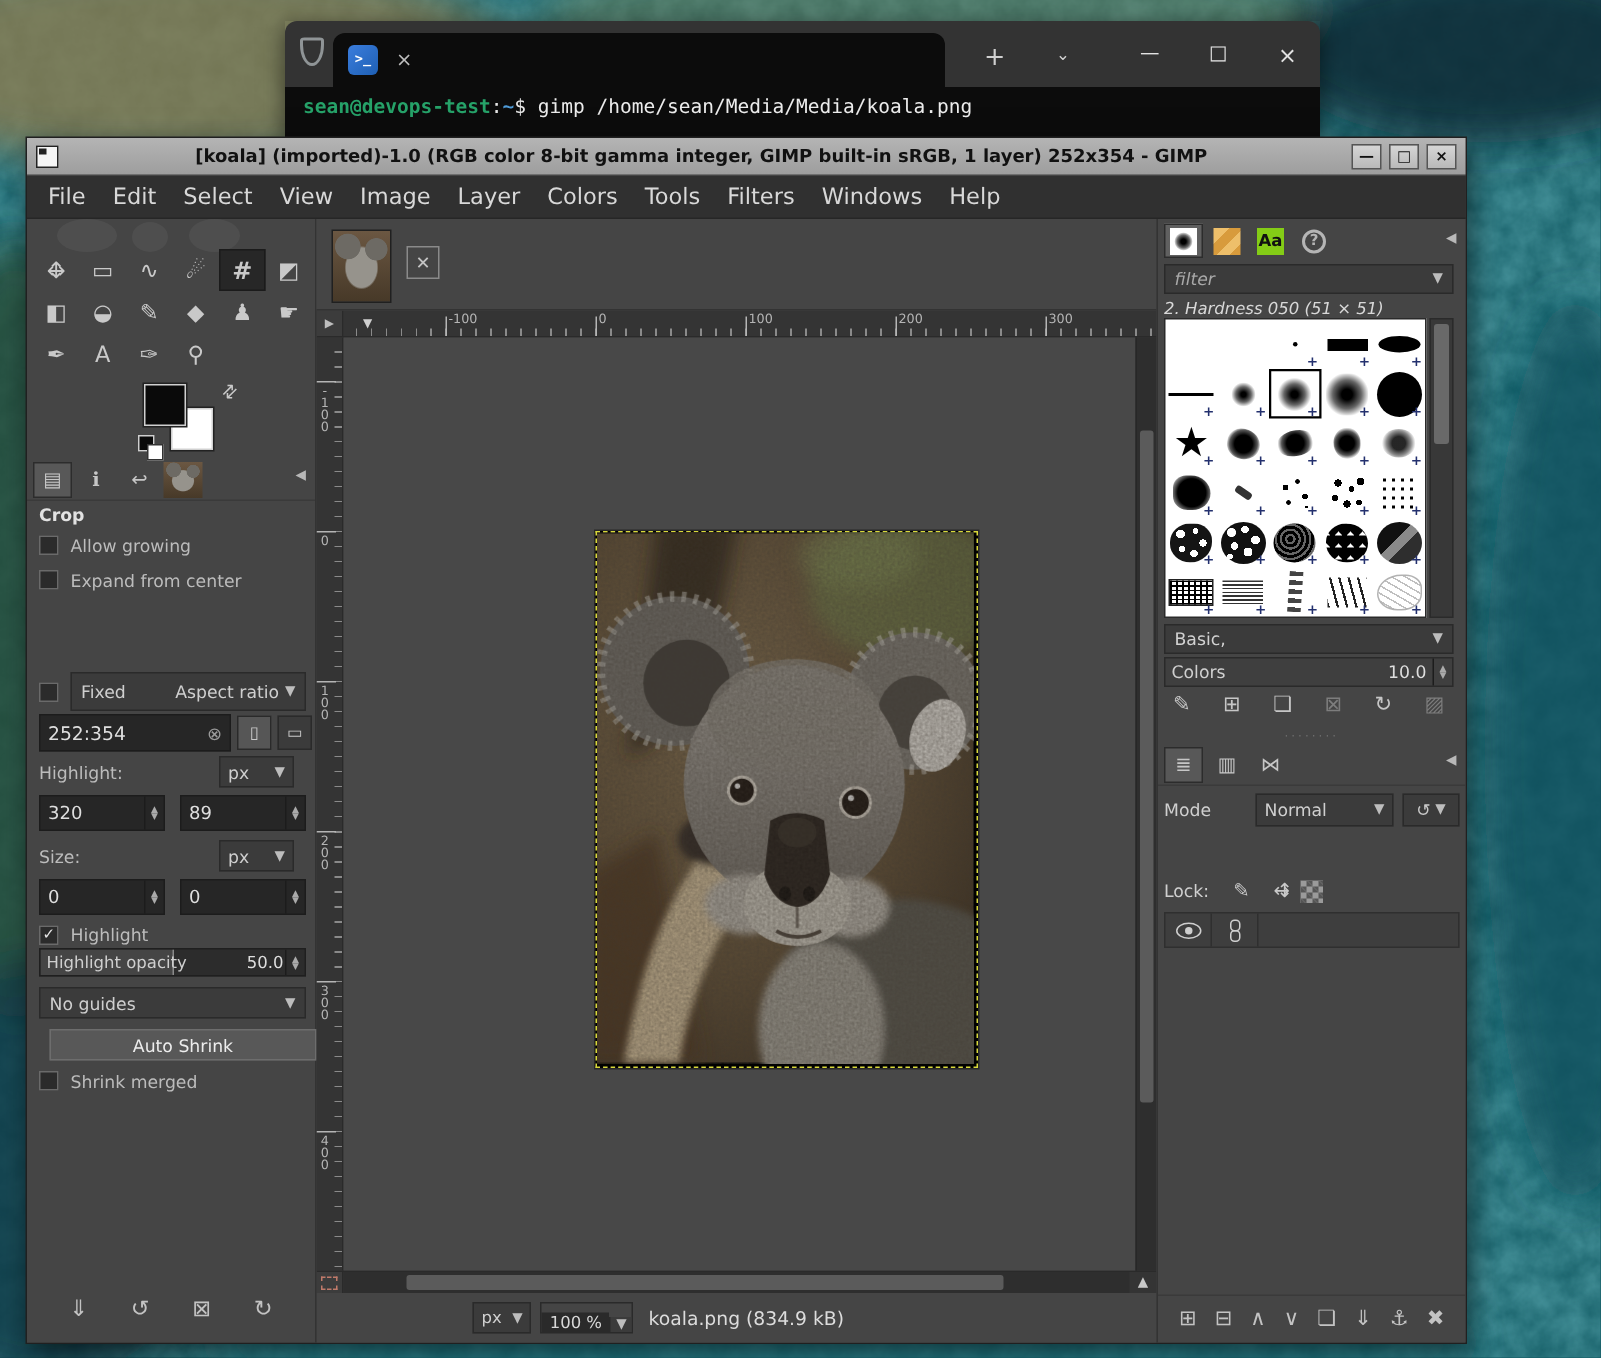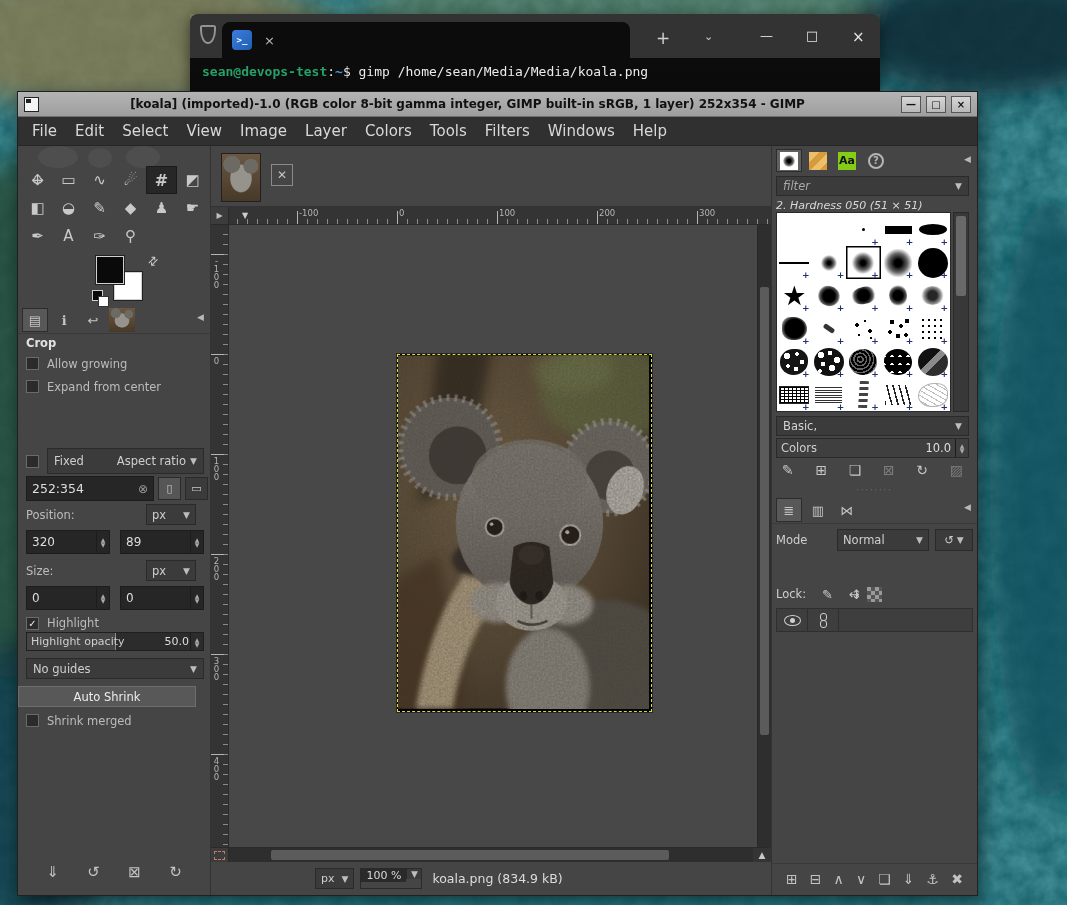--- a/index.html
+++ b/index.html
@@ -115,21 +115,21 @@
            font-size:6px;color:#aaa;line-height:5px;border-left:1px solid #1c1c1c;height:100%}
   .hl-row{position:absolute;left:8px;top:280px;display:flex;align-items:center;gap:8px}
   .hslider{position:absolute;left:8px;top:296px;width:178px;height:19px;background:#2c2c2c;border:1px solid #1f1f1f;
            box-sizing:border-box;display:flex;align-items:center;overflow:hidden}
   .hslider .fill{position:absolute;left:0;top:0;bottom:0;width:50%;background:#454545;border-right:1px solid #8a8a8a}
   .hslider .txt{position:relative;padding-left:4px;font-size:11px;color:#cfcfcf}
   .hslider .num{position:relative;margin-left:auto;padding-right:14px;font-size:11px;color:#dedede}
   .hslider .spincol{position:absolute;right:0;top:0;height:100%;background:#2c2c2c}
   .guides-dd{position:absolute;left:8px;top:322px;width:178px;height:21px;background:#3b3b3b;border:1px solid #2a2a2a;
              box-sizing:border-box;display:flex;align-items:center;padding:0 6px;color:#cfcfcf;justify-content:space-between}
-  .autoshrink{position:absolute;left:0;top:350px;width:178px;height:21px;background:#585858;border:1px solid #6d6d6d;
+  .autoshrink{position:absolute;left:15px;top:350px;width:178px;height:21px;background:#585858;border:1px solid #6d6d6d;
               box-sizing:border-box;display:flex;align-items:center;justify-content:center;color:#ededed;font-size:11.5px}
   .shrink-row{position:absolute;left:8px;top:378px;display:flex;align-items:flex-start;gap:8px}
   #tbx-footer{position:absolute;left:0;bottom:14px;width:192px;display:flex;justify-content:space-around;padding:0 14px;box-sizing:border-box}
   #tbx-footer .fic{color:#c3c3c3;font-size:15px}
 
   
   #canvascol{flex:1;display:flex;flex-direction:column;min-width:0;background:#3f3f3f}
   #imgtabs{height:60px;position:relative;background:#454545;border-bottom:1px solid #333}
   .img-tab-thumb{position:absolute;left:10px;top:7px;width:38px;height:47px;border:1px solid #202020}
   .img-tab-close{position:absolute;left:60px;top:18px;width:20px;height:20px;border:1px solid #8a8a8a;
@@ -157,21 +157,21 @@
   #vscroll .thumb{position:absolute;left:2px;right:2px;top:10%;height:72%;background:#5b5b5b;border-radius:2px}
   #botrow{height:14px;display:flex;background:#343434;border-top:1px solid #2a2a2a}
   #qmask{width:17px;display:flex;align-items:center;justify-content:center;background:#3c3c3c;border-right:1px solid #2a2a2a}
   .qm-ico{width:9px;height:7px;border:1px dashed #c07a6a}
   #hscroll{flex:1;position:relative;background:#2e2e2e}
   #hscroll .thumb{position:absolute;top:2px;bottom:2px;left:8%;width:76%;background:#5b5b5b;border-radius:2px}
   #navcorner{width:18px;display:flex;align-items:center;justify-content:center;background:#343434;color:#c8c8c8;font-size:9px}
   #statusbar{height:33px;background:#454545;display:flex;align-items:center;gap:6px;padding-left:104px;font-size:12px;color:#d6d6d6}
   .mini-dd{height:21px;background:#3b3b3b;border:1px solid #2a2a2a;box-sizing:border-box;display:flex;
            align-items:center;padding:0 5px;gap:7px;color:#cfcfcf;font-size:11px}
-  .zoombox{height:21px;display:flex;align-items:flex-start;border:1px solid #2a2a2a;box-sizing:border-box}
+  .zoombox{height:21px;display:flex;align-items:flex-end;border:1px solid #2a2a2a;box-sizing:border-box}
   .zoomval{background:#2a2a2a;color:#d8d8d8;font-size:11px;display:flex;align-items:center;padding:0 5px}
   .zoomcaret{width:14px;background:#3b3b3b;display:flex;align-items:center;justify-content:center;border-left:1px solid #2a2a2a}
   #statusfile{margin-left:4px;font-size:12.5px;color:#dcdcdc}
 
   
   #rightdock{width:205px;flex:0 0 auto;position:relative;background:#454545;border-left:1px solid #333;font-size:11.5px}
   .rd-tab{position:absolute;top:3px;width:26px;height:23px;box-sizing:border-box;display:flex;align-items:center;justify-content:center}
   .rd-tab.active{background:#606060;box-shadow:inset 0 0 0 1px #2c2c2c}
   .brush-dab{width:18px;height:18px;background:#fff;position:relative}
   .brush-dab::before{content:"";position:absolute;left:3px;top:3px;width:12px;height:12px;border-radius:50%;
@@ -432,21 +432,21 @@
 
         <div class="ratio-row">
           <div class="ratio-field">
             <span>252:354</span>
             <span class="ratio-clear">⊗</span>
           </div>
           <div class="ori-btn active">▯</div>
           <div class="ori-btn">▭</div>
         </div>
 
-        <span class="fieldlabel" style="top:172px">Position:</span>
+        <span class="fieldlabel" style="top:172px">Highlight:</span>
         <div class="unit-dd" style="top:168px">
           <span>px</span>
             <span class="caret">▼</span>
         </div>
         <div class="spinpair" style="top:194px">
           <div class="spinfield">
             <span class="val">320</span>
             <span class="spincol">▲<br>▼</span>
           </div>
           <div class="spinfield">

